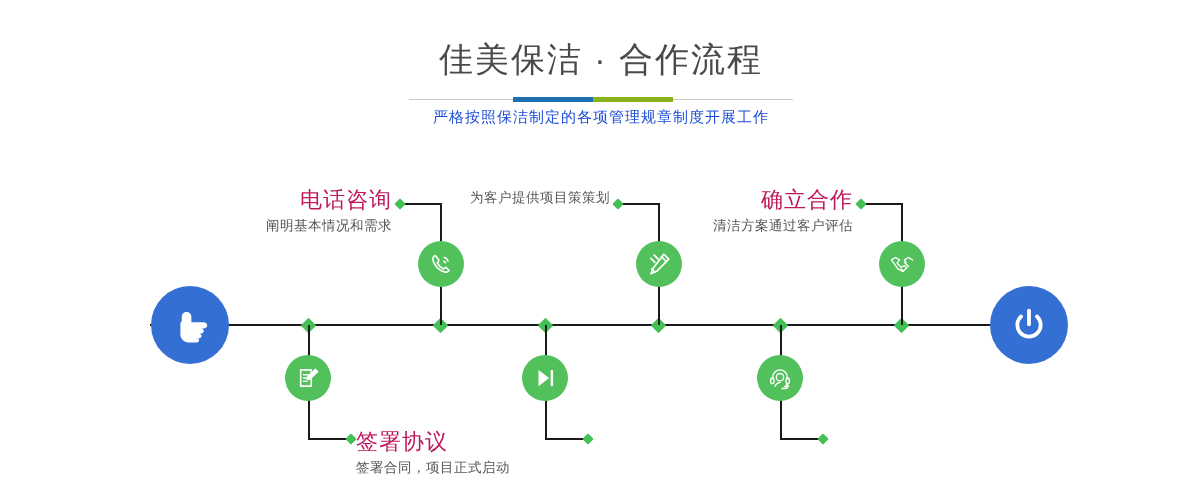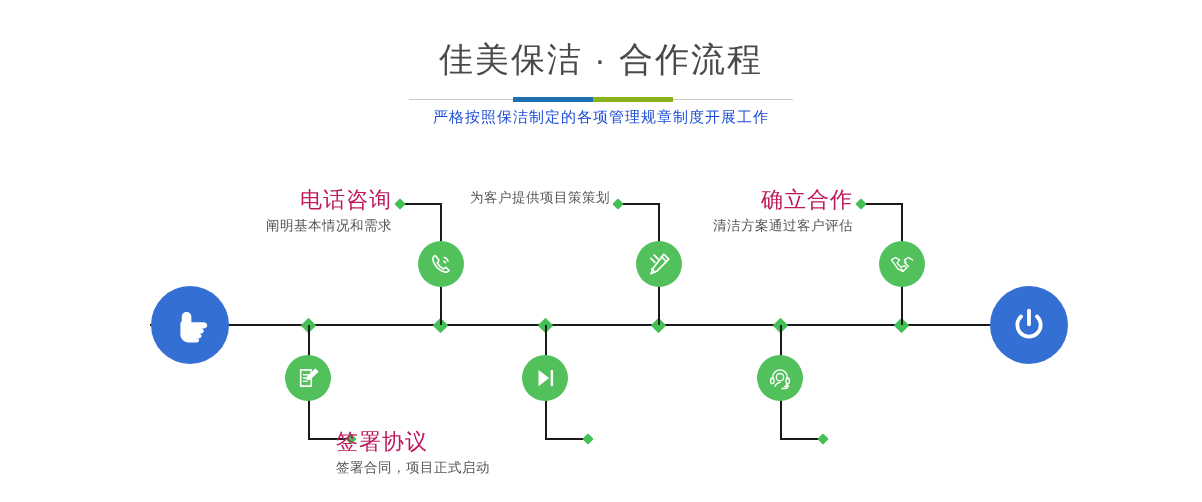--- a/index.html
+++ b/index.html
@@ -134,21 +134,21 @@
     <span>
       <svg viewBox="0 0 64 64" fill="none" stroke="#ffffff" stroke-width="4" stroke-linecap="round" stroke-linejoin="round" xmlns="http://www.w3.org/2000/svg">
         <path d="M14 12h26v40H14z"></path>
         <line x1="21" y1="24" x2="33" y2="24"></line>
         <line x1="21" y1="32" x2="33" y2="32"></line>
         <line x1="21" y1="40" x2="29" y2="40"></line>
         <path d="M50 10l6 6-18 18-8 2 2-8z" fill="#ffffff" stroke="#ffffff" stroke-width="3"></path>
       </svg>
     </span>
   </div>
-  <div class="lbl below" style="left:336px; top:428px; width:300px;">
+  <div class="lbl below" style="left:356px; top:428px; width:300px;">
     <div class="main">签署协议</div>
     <div class="sub">签署合同，项目正式启动</div>
   </div>
 
   <div class="diamond" style="left:653px; top:320px;"></div>
   <div class="vline" style="left:658px; top:203px; height:122px;"></div>
   <div class="hline" style="left:618px; top:203px; width:42px;"></div>
   <div class="tip" style="left:614px; top:200px;"></div>
   <div class="node-icon" style="left:636px; top:241px;">
     <span>

